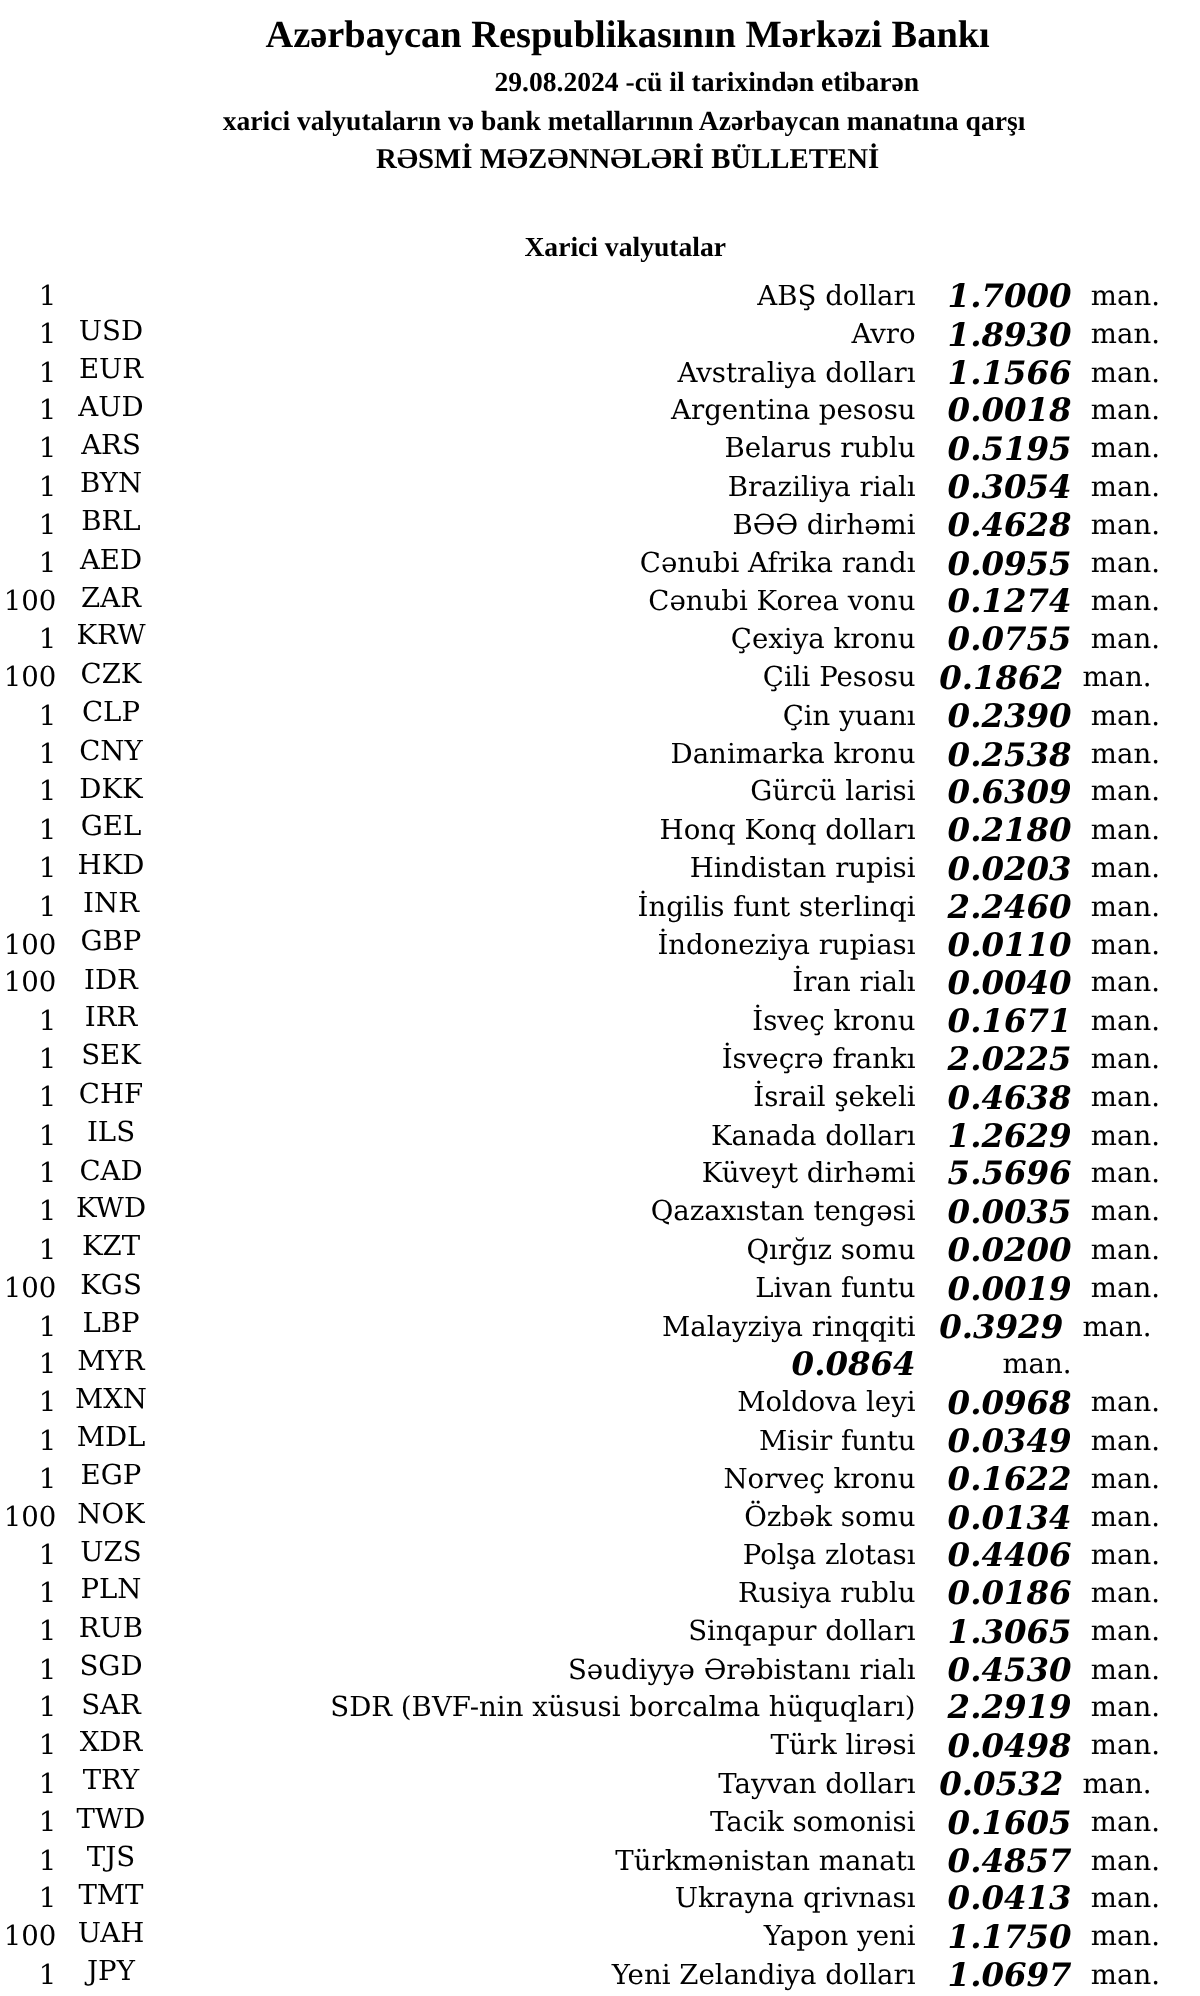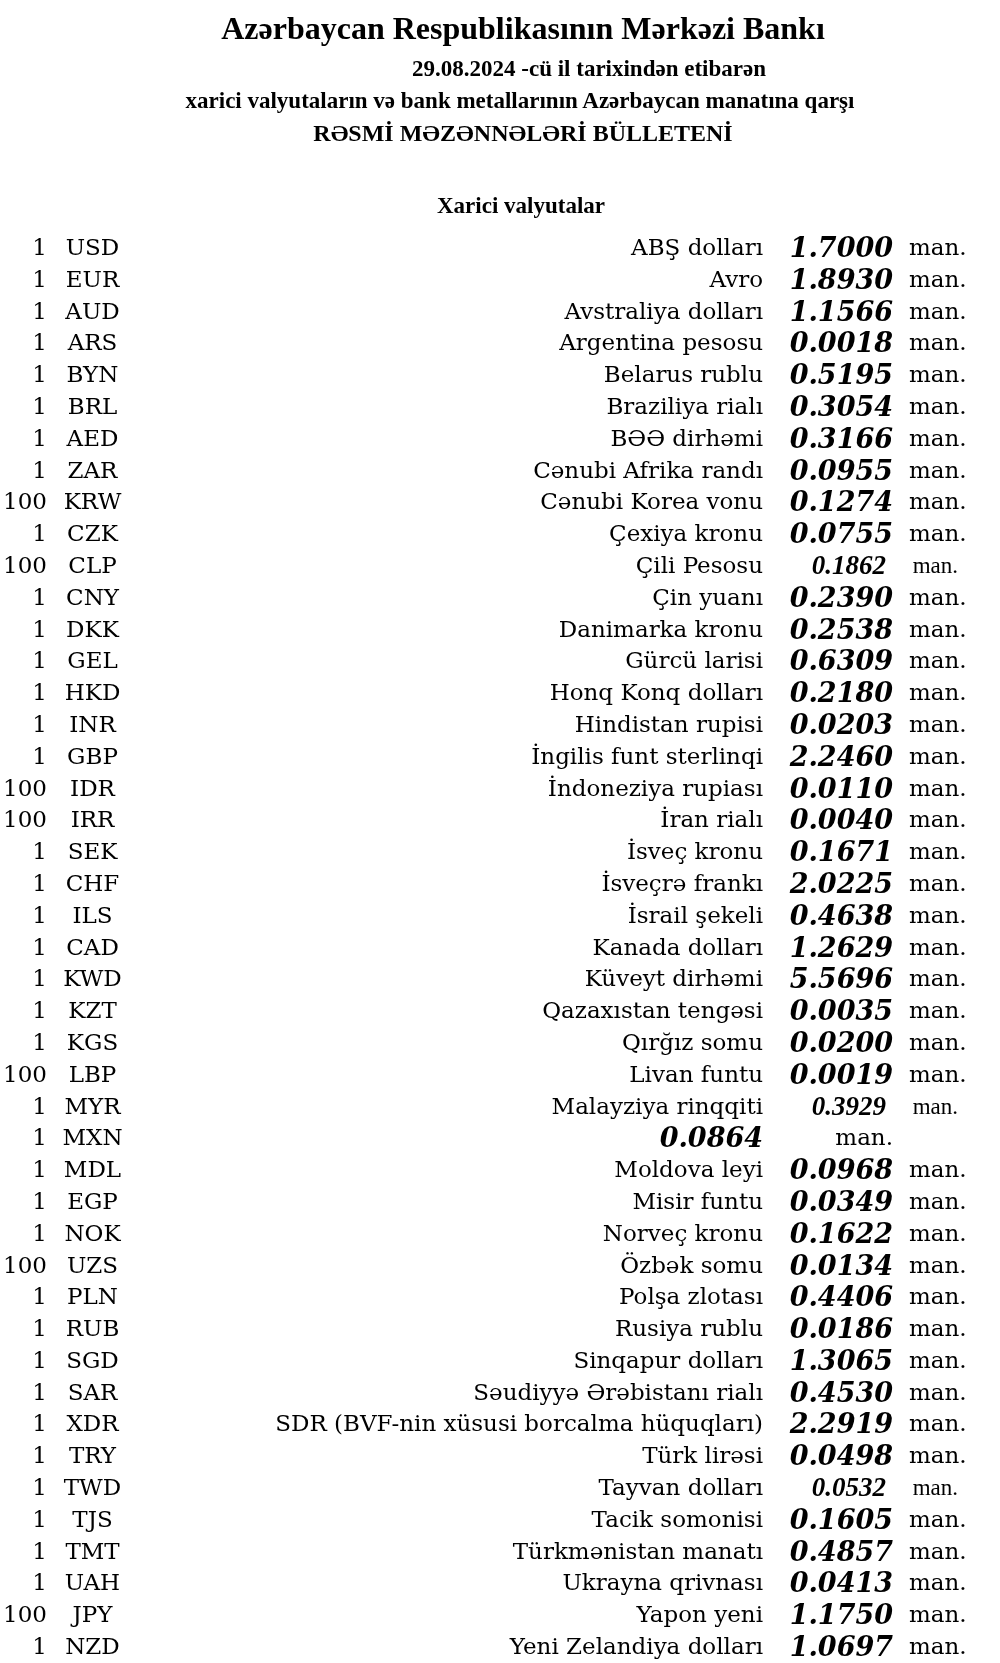--- a/index.html
+++ b/index.html
@@ -37,31 +37,31 @@
     display: grid;
     grid-template-columns: 47px 91px 625px 130px 72px;
     height: 31.8px;
     line-height: 31.8px;
     font-size: 23px;
     box-sizing: border-box;
     padding-right: 35px;
     white-space: nowrap;
   }
   .rate-row .qty  { text-align: right; }
-  .rate-row .code { text-align: center; }
+  .rate-row .code { text-align: center; margin-top: 29px; }
   .rate-row .name { text-align: right; overflow: hidden; }
   .rate-row .rate {
     text-align: right;
     font-weight: bold;
     font-style: italic;
     font-size: 27px;
   }
   .rate-row .unit { padding-left: 16px; box-sizing: border-box; text-align: right; }
   .rate-row.shifted .rate,
-  .rate-row.shifted .unit { transform: translateX(-7px); font-family: Liberation Serif, serif; }
+  .rate-row.shifted .unit { transform: translateX(-7px); }
 </style>
 </head>
 <body>
 
 <div id="bank-title" class="hline">Azərbaycan Respublikasının Mərkəzi Bankı</div>
 
 <div id="date-line" class="hline">29.08.2024 -cü il tarixindən etibarən</div>
 
 <div id="scope-line" class="hline">xarici valyutaların və bank metallarının Azərbaycan manatına qarşı</div>
 
@@ -109,21 +109,21 @@
       <div class="qty">1</div>
       <div class="code">BRL</div>
       <div class="name">Braziliya rialı</div>
       <div class="rate">0.3054</div>
       <div class="unit">man.</div>
     </div>
     <div class="rate-row">
       <div class="qty">1</div>
       <div class="code">AED</div>
       <div class="name">BƏƏ dirhəmi</div>
-      <div class="rate">0.3166</div>
+      <div class="rate">0.4628</div>
       <div class="unit">man.</div>
     </div>
     <div class="rate-row">
       <div class="qty">1</div>
       <div class="code">ZAR</div>
       <div class="name">Cənubi Afrika randı</div>
       <div class="rate">0.0955</div>
       <div class="unit">man.</div>
     </div>
     <div class="rate-row">

